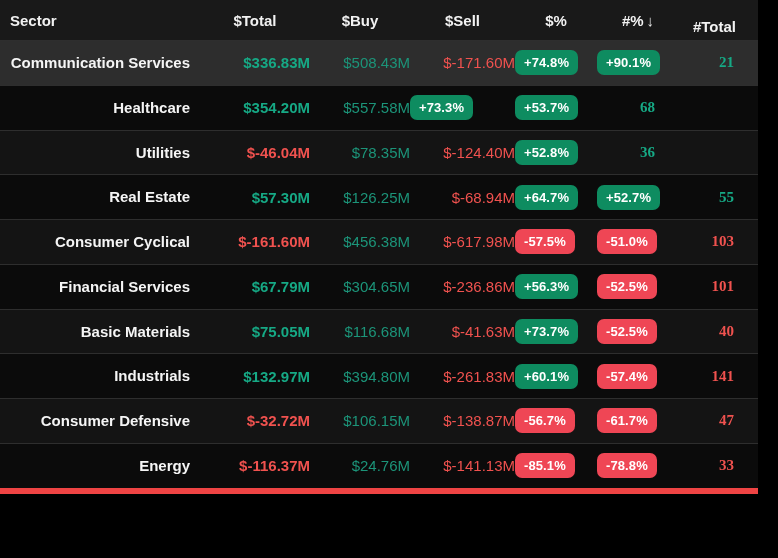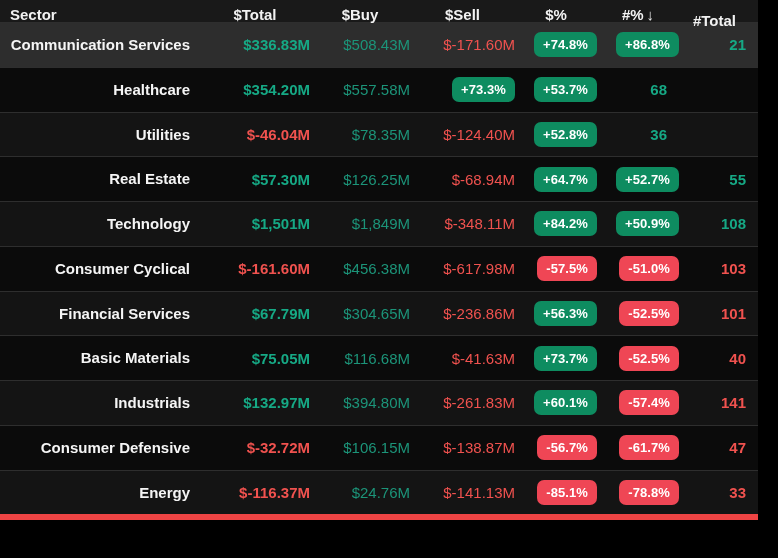--- a/index.html
+++ b/index.html
@@ -14,21 +14,21 @@
   .table {
     width: 758px;
   }
   .thead, .row {
     display: grid;
     grid-template-columns: 200px 110px 100px 105px 82px 82px 79px;
     align-items: center;
     box-sizing: border-box;
   }
   .thead {
-    height: 22px;
+    height: 40px;
     background: #191919;
     color: #f2f2f2;
     font-weight: 700;
     font-size: 15px;
   }
   .th {
     text-align: center;
     white-space: nowrap;
     cursor: pointer;
   }
@@ -62,27 +62,27 @@
   .cell.sector {
     text-align: right;
     padding: 11px 0 11px 10px;
     max-width: 180px;
     white-space: normal;
     line-height: 1.45;
     font-weight: 700;
     color: #f5f5f5;
   }
   .cell.total, .cell.count { font-weight: 700; }
-  .cell.count { padding-right: 12px; }
+  .cell.count { padding-right: 24px; font-family: Liberation Serif, serif; }
   .cell.buy { font-weight: 400; color: var(--buy); padding-left: 32px; }
   .cell.pos { color: var(--positive); }
   .cell.neg { color: var(--negative); }
   .badge-cell {
     display: flex;
-    justify-content: flex-end;
+    justify-content: flex-start;
   }
   .badge {
     display: inline-block;
     font-size: 13px;
     font-weight: 700;
     color: #ffffff;
     padding: 5px 9px;
     border-radius: 7px;
     letter-spacing: 0.1px;
   }
@@ -105,21 +105,21 @@
   <div class="tbody">
       <div class="row highlighted">
     <div class="cell sector">Communication Services</div>
     <div class="cell total pos">$336.83M</div>
     <div class="cell buy">$508.43M</div>
     <div class="cell sell neg">$-171.60M</div>
     <div class="cell badge-cell">
       <span class="badge badge-pos">+74.8%</span>
     </div>
     <div class="cell badge-cell">
-      <span class="badge badge-pos">+86.8%</span>
+      <span class="badge badge-pos">+90.1%</span>
     </div>
     <div class="cell count pos">21</div>
   </div>
       <div class="row">
     <div class="cell sector">Healthcare</div>
     <div class="cell total pos">$354.20M</div>
     <div class="cell buy">$557.58M</div>
     <div class="cell badge-cell">
       <span class="badge badge-pos">+73.3%</span>
     </div>
@@ -145,33 +145,20 @@
     <div class="cell sell neg">$-68.94M</div>
     <div class="cell badge-cell">
       <span class="badge badge-pos">+64.7%</span>
     </div>
     <div class="cell badge-cell">
       <span class="badge badge-pos">+52.7%</span>
     </div>
     <div class="cell count pos">55</div>
   </div>
       <div class="row">
-    <div class="cell sector">Technology</div>
-    <div class="cell total pos">$1,501M</div>
-    <div class="cell buy">$1,849M</div>
-    <div class="cell sell neg">$-348.11M</div>
-    <div class="cell badge-cell">
-      <span class="badge badge-pos">+84.2%</span>
-    </div>
-    <div class="cell badge-cell">
-      <span class="badge badge-pos">+50.9%</span>
-    </div>
-    <div class="cell count pos">108</div>
-  </div>
-      <div class="row">
     <div class="cell sector">Consumer Cyclical</div>
     <div class="cell total neg">$-161.60M</div>
     <div class="cell buy">$456.38M</div>
     <div class="cell sell neg">$-617.98M</div>
     <div class="cell badge-cell">
       <span class="badge badge-neg">-57.5%</span>
     </div>
     <div class="cell badge-cell">
       <span class="badge badge-neg">-51.0%</span>
     </div>

